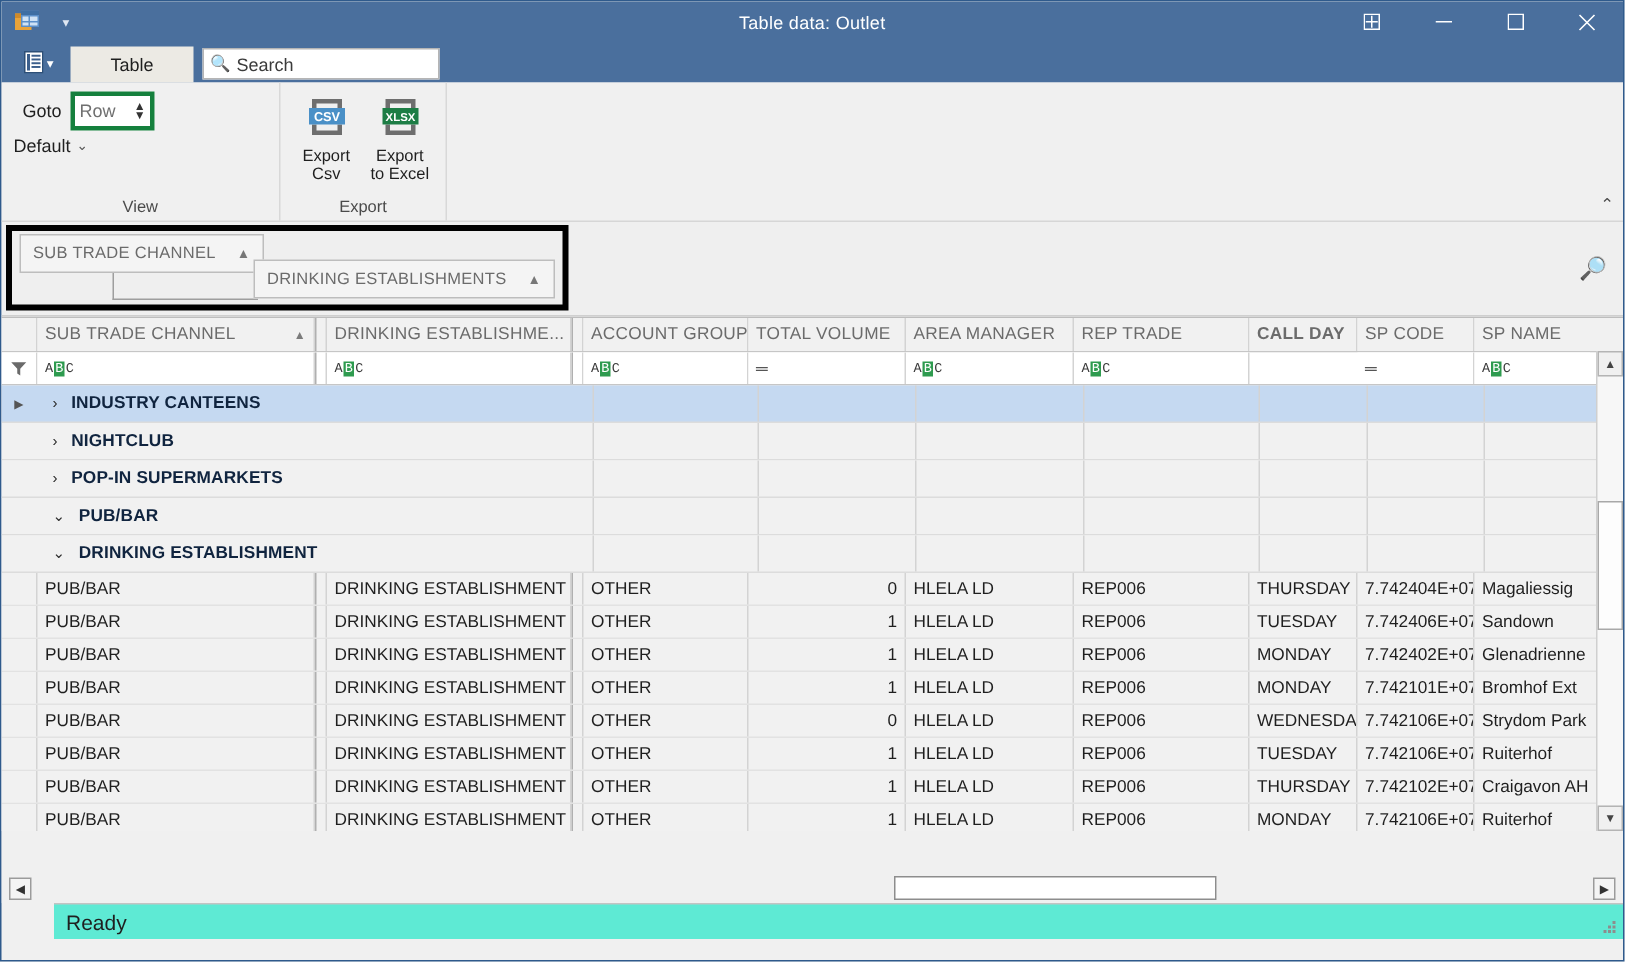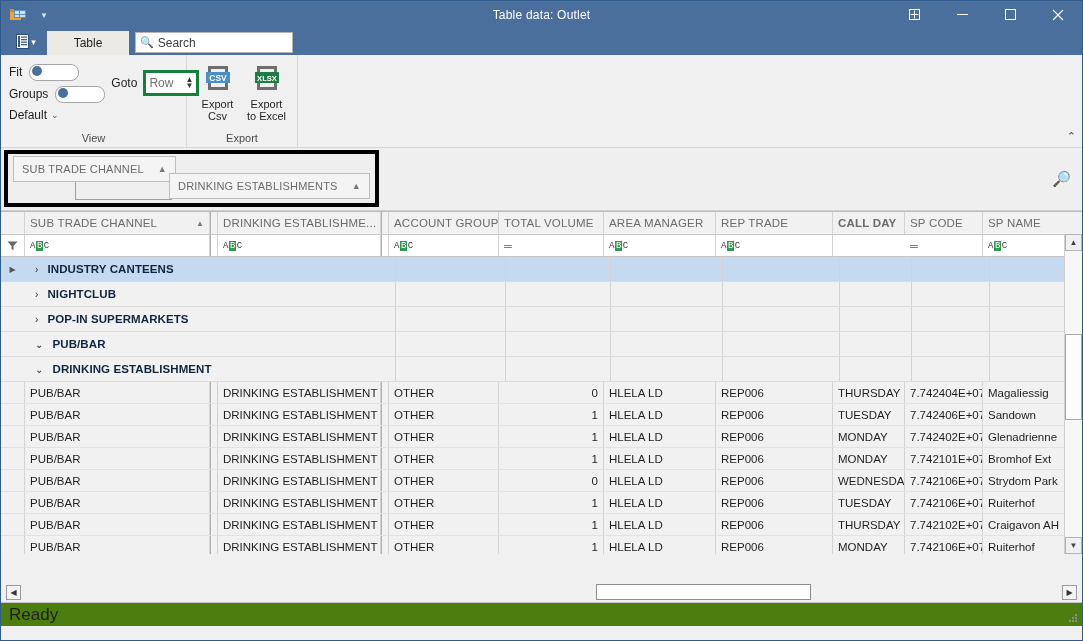--- a/index.html
+++ b/index.html
@@ -137,23 +137,23 @@
   .vsdown{position:absolute;left:0;bottom:0;}
 
   
   .blank{height:28px;background:#f0f0f0;}
   .hscroll{height:20px;background:#f0f0f0;position:relative;display:flex;align-items:center;}
   .hsbtn{width:15px;height:15px;border:1px solid #9b9b9b;background:#f4f4f4;
          display:flex;align-items:center;justify-content:center;font-size:8px;color:#333;
          box-sizing:border-box;}
   .hsthumb{position:absolute;left:595px;top:2px;width:215px;height:16px;background:#fff;
            border:1px solid #8d8d8d;box-sizing:border-box;}
-  .statusbar{height:23px;background:#4d7c0f;border-top:1px solid #c3c3c3;display:flex;
-             align-items:center;padding-left:8px;font-size:17px;color:#1f1f1f;
-             position:relative;}
+  .statusbar{height:23px;background:#5eead4;border-top:1px solid #c3c3c3;display:flex;
+             align-items:center;padding-left:8px;font-size:14px;color:#1f1f1f;
+             position:relative;margin-left:35px;}
   .grip{position:absolute;right:4px;bottom:3px;width:10px;height:10px;}
   .grip i{position:absolute;width:2px;height:2px;background:#8d8d8d;display:block;}
 </style>
 </head>
 <body>
 
 <div class="app">
 
   <div class="titlebar">
     <div class="tb-icon">
@@ -213,34 +213,20 @@
       <span class="mag">🔍</span>
       <span>Search</span>
     </div>
   </div>
 
   <div class="ribbon">
 
     <div class="rgroup viewgrp">
       <div class="rbody" style="flex-direction:column;">
         <div style="display:flex;align-items:center;">
-          <div style="display:flex;flex-direction:column;">
-            <div class="togline">
-              <span class="toglabel">Fit</span>
-              <span class="toggle">
-                  <span class="knob"></span>
-                </span>
-            </div>
-            <div class="togline">
-              <span class="toglabel">Groups</span>
-              <span class="toggle">
-                  <span class="knob"></span>
-                </span>
-            </div>
-          </div>
           <div class="gotowrap">
             <span class="goto-lbl">Goto</span>
             <span class="spinner">
               <span class="sv">Row</span>
               <span class="arrows">
                   <span>▲</span>
                   <span>▼</span>
                 </span>
             </span>
           </div>

